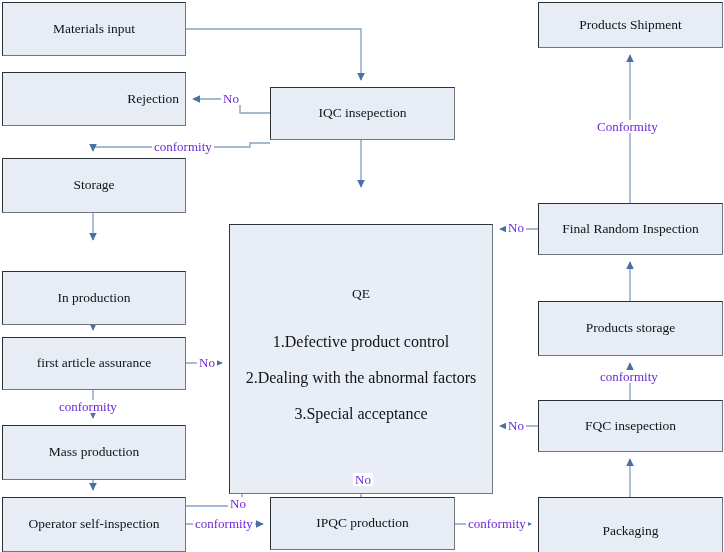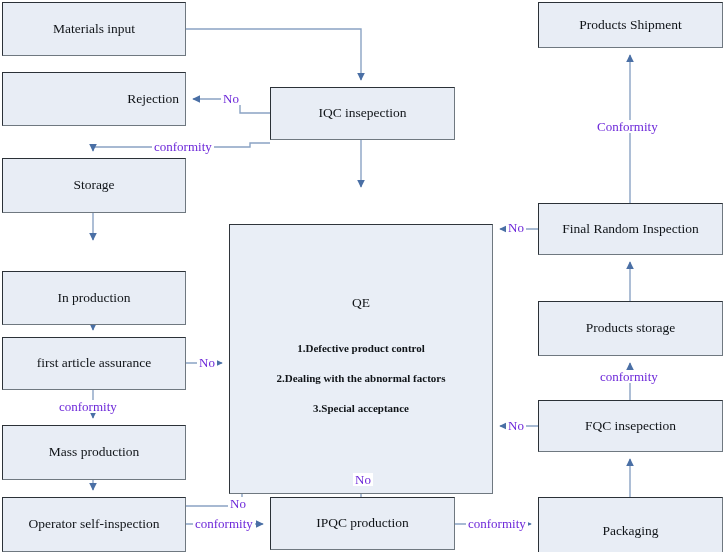--- a/index.html
+++ b/index.html
@@ -57,21 +57,21 @@
     z-index:2;
     display:flex;
     flex-direction:column;
     align-items:center;
     justify-content:center;
     color:#101418;
     font-size:13.5px;
     margin-top:30px;
   }
   #qe-panel .qe-title{ margin-bottom:22px; font-size:13.5px; }
-  #qe-panel .qe-item{ margin:9px 0; font-size:11px; white-space:nowrap;font-weight:bold; }
+  #qe-panel .qe-item{ margin:9px 0; font-size:16px; white-space:nowrap; }
 
   
   .edge-label{
     position:absolute;
     z-index:4;
     color:#6d28d9;
     font-size:13px;
     background:#ffffff;
     padding:0 2px;
     white-space:nowrap;

